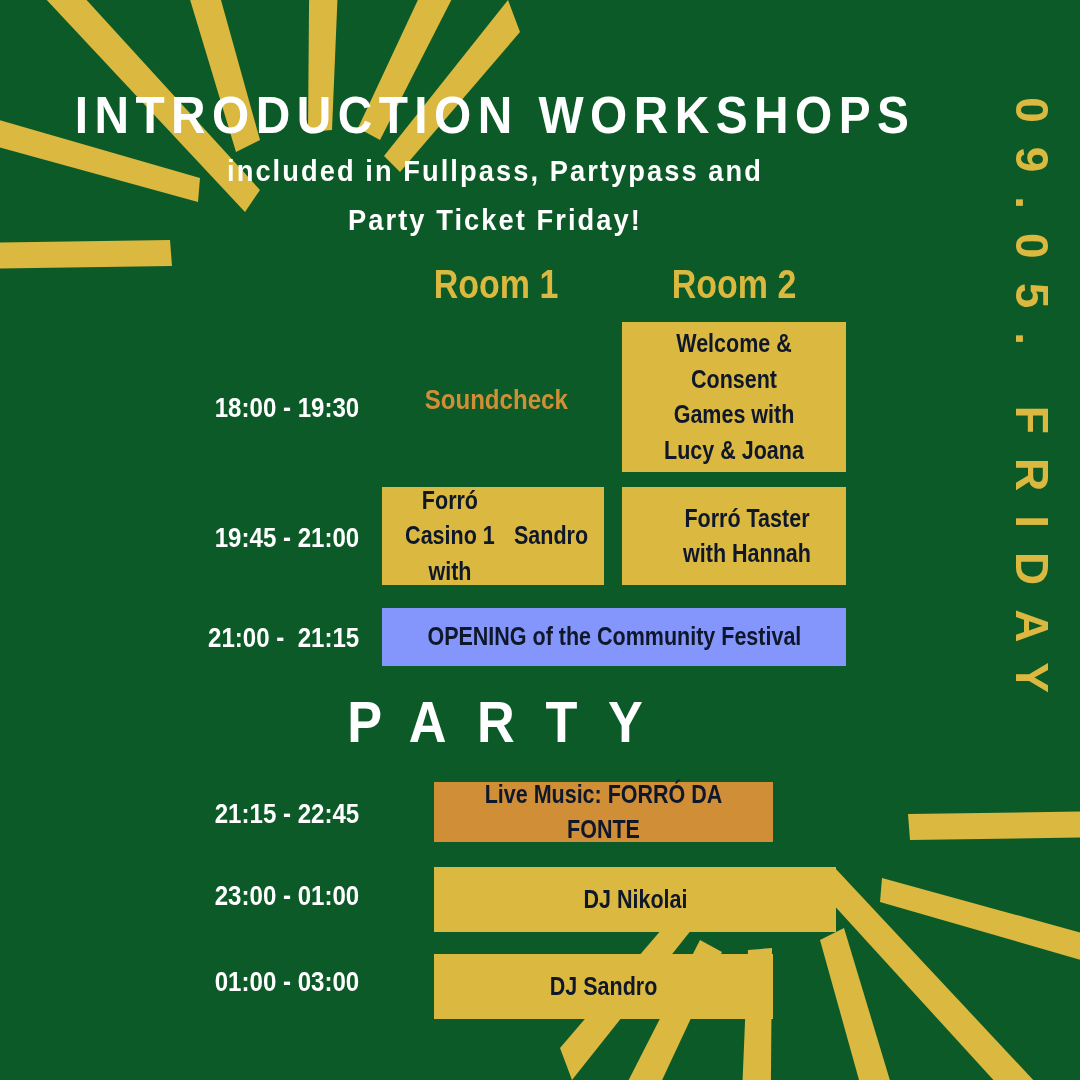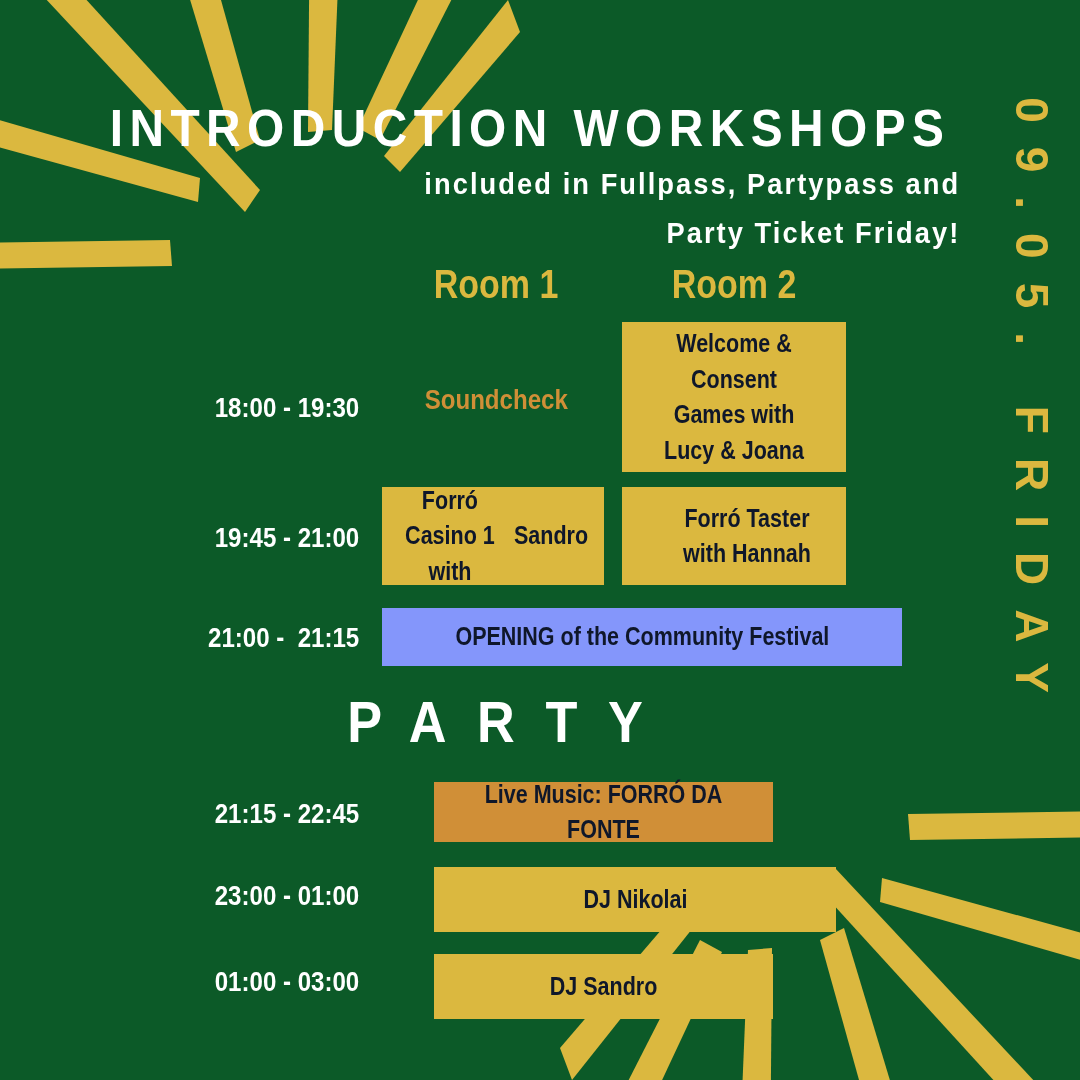--- a/index.html
+++ b/index.html
@@ -45,23 +45,23 @@
     letter-spacing: 24px;
     font-family: "Liberation Sans", sans-serif;
     margin-top: 380px;
     direction: ltr;
   }
 
   
   #header {
     position: absolute;
     left: 0;
-    top: 101px;
+    top: 88px;
     width: 990px;
-    text-align: right;
+    text-align: center;
   }
   #title {
     color: #ffffff;
     font-size: 52px;
     font-weight: 700;
     letter-spacing: 7px;
     line-height: 1.05;
     font-family: "Liberation Sans Narrow", "Liberation Sans", sans-serif;
     transform: scaleX(0.92);
   }
@@ -204,21 +204,21 @@
     <div class="time" style="top:518px">19:45 - 21:00</div>
     <div class="cell gold" style="left:382px; top:483px; width:222px; height:98px; flex-direction:row;">
       <span class="lbl">Forró Casino 1 with</span>
       <span class="lbl">Sandro</span>
     </div>
     <div class="cell gold" style="left:622px; top:483px; width:224px; height:98px;padding-left:36px;">
       <span class="lbl">Forró Taster with Hannah</span>
     </div>
 
     <div class="time" style="top:618px">21:00 -  21:15</div>
-    <div class="cell blue" style="left:382px; top:604px; width:520px; height:58px;">
+    <div class="cell blue" style="left:382px; top:604px; width:464px; height:58px;">
       <span class="lbl">OPENING of the Community Festival</span>
     </div>
 
     <div id="party">PARTY</div>
 
     <div class="time" style="top:794px">21:15 - 22:45</div>
     <div class="cell orange" style="left:434px; top:778px; width:339px; height:60px;align-items:center;">
       <span class="lbl">Live Music: FORRÓ DA FONTE</span>
     </div>
 

